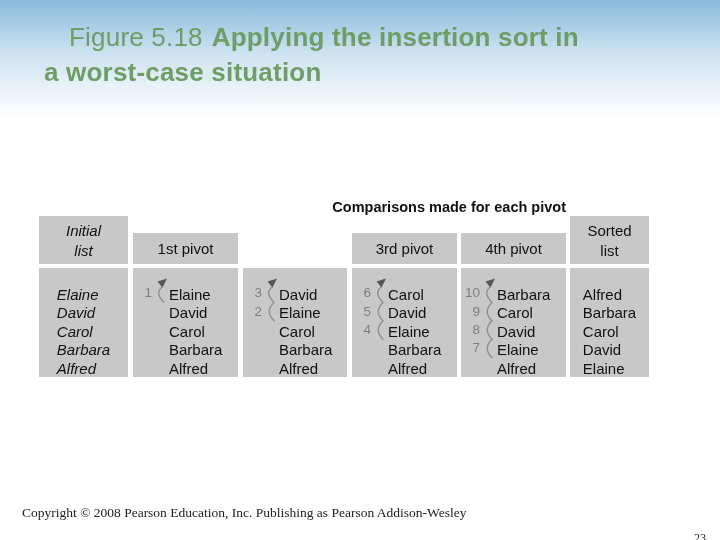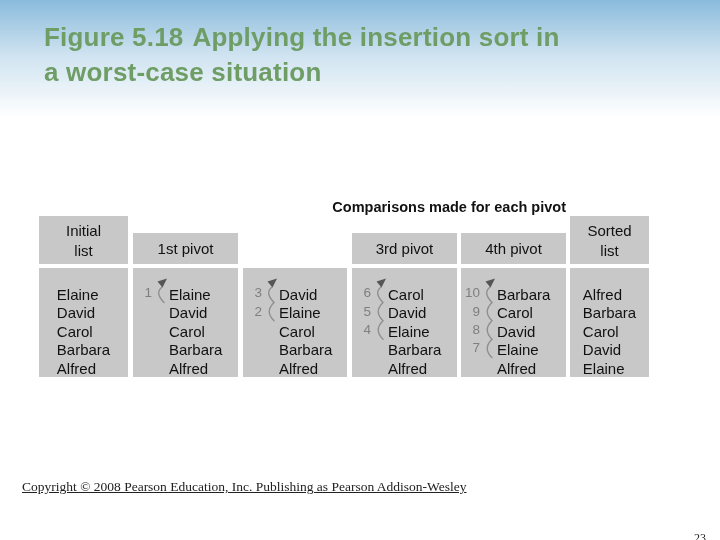--- a/index.html
+++ b/index.html
@@ -7,30 +7,30 @@
     width:720px;height:540px;position:relative;overflow:hidden;
     font-family:"Liberation Sans", sans-serif;
     background:linear-gradient(to bottom, var(--background_top_blue,#8abbdc) 0px, #cfe3f0 55px, #ffffff 118px, #ffffff 100%);
   }
   
   .slide-title{
     position:absolute;left:44px;top:20px;width:640px;
     font-size:26px;line-height:35px;color:var(--title_green,#6f9d66);
     letter-spacing:0.2px;
   }
-  .title-prefix{font-weight:bold;}
+  .title-prefix{font-weight:normal;margin-left:25px;}
   .title-rest{font-weight:bold;margin-left:9px;white-space:pre-line;}
   
   .diagram{position:absolute;left:36px;top:197px;width:648px;height:192px;background:#ffffff;}
   .comparisons-header{
     position:absolute;left:97px;top:2px;width:433px;text-align:right;
     font-weight:bold;font-size:14.5px;color:var(--text_black,#111);
   }
   .col{position:absolute;top:0;height:182px;}
-  .col-initial{left:3px;width:89px;}
+  .col-initial{left:3px;width:89px;font-style:italic;}
   .col-pivot-1{left:97px;width:105px;text-decoration:underline;}
   .col-pivot-2{left:207px;width:104px;}
   .col-pivot-3{left:316px;width:105px;}
   .col-pivot-4{left:425px;width:105px;}
   .col-sorted{left:534px;width:79px;}
   .col-header{
     position:absolute;left:0;right:0;background:var(--box_gray,#c8c8c8);
     color:var(--text_black,#111);font-size:15px;text-align:center;
     top:36px;height:31px;line-height:31px;white-space:pre-line;
   }
@@ -47,22 +47,22 @@
   .col-body.centered .names{width:fit-content;margin:0 auto;}
   .col-body.with-gutter .names{margin-left:36px;}
   .gutter{position:absolute;left:2px;top:0;width:34px;height:109px;}
   .comp-num{
     position:absolute;left:0;width:17px;text-align:right;
     font-size:13.5px;color:var(--annotation_gray,#7f7f7f);line-height:19px;
   }
   .gutter svg{position:absolute;left:18px;top:0;}
   
   .footer-copyright{
-    position:absolute;left:22px;top:479px;
-    font-family:"Liberation Serif", serif;font-size:13.5px;color:var(--footer_black,#222);text-decoration:underline;
+    position:absolute;left:22px;top:505px;
+    font-family:"Liberation Serif", serif;font-size:13.5px;color:var(--footer_black,#222);
   }
   .page-number{
     position:absolute;left:688px;top:531px;width:24px;text-align:center;
     font-family:"Liberation Serif", serif;font-size:12px;color:var(--footer_black,#222);
   }
 </style>
 </head>
 <body>
 
 <div class="slide-title">

